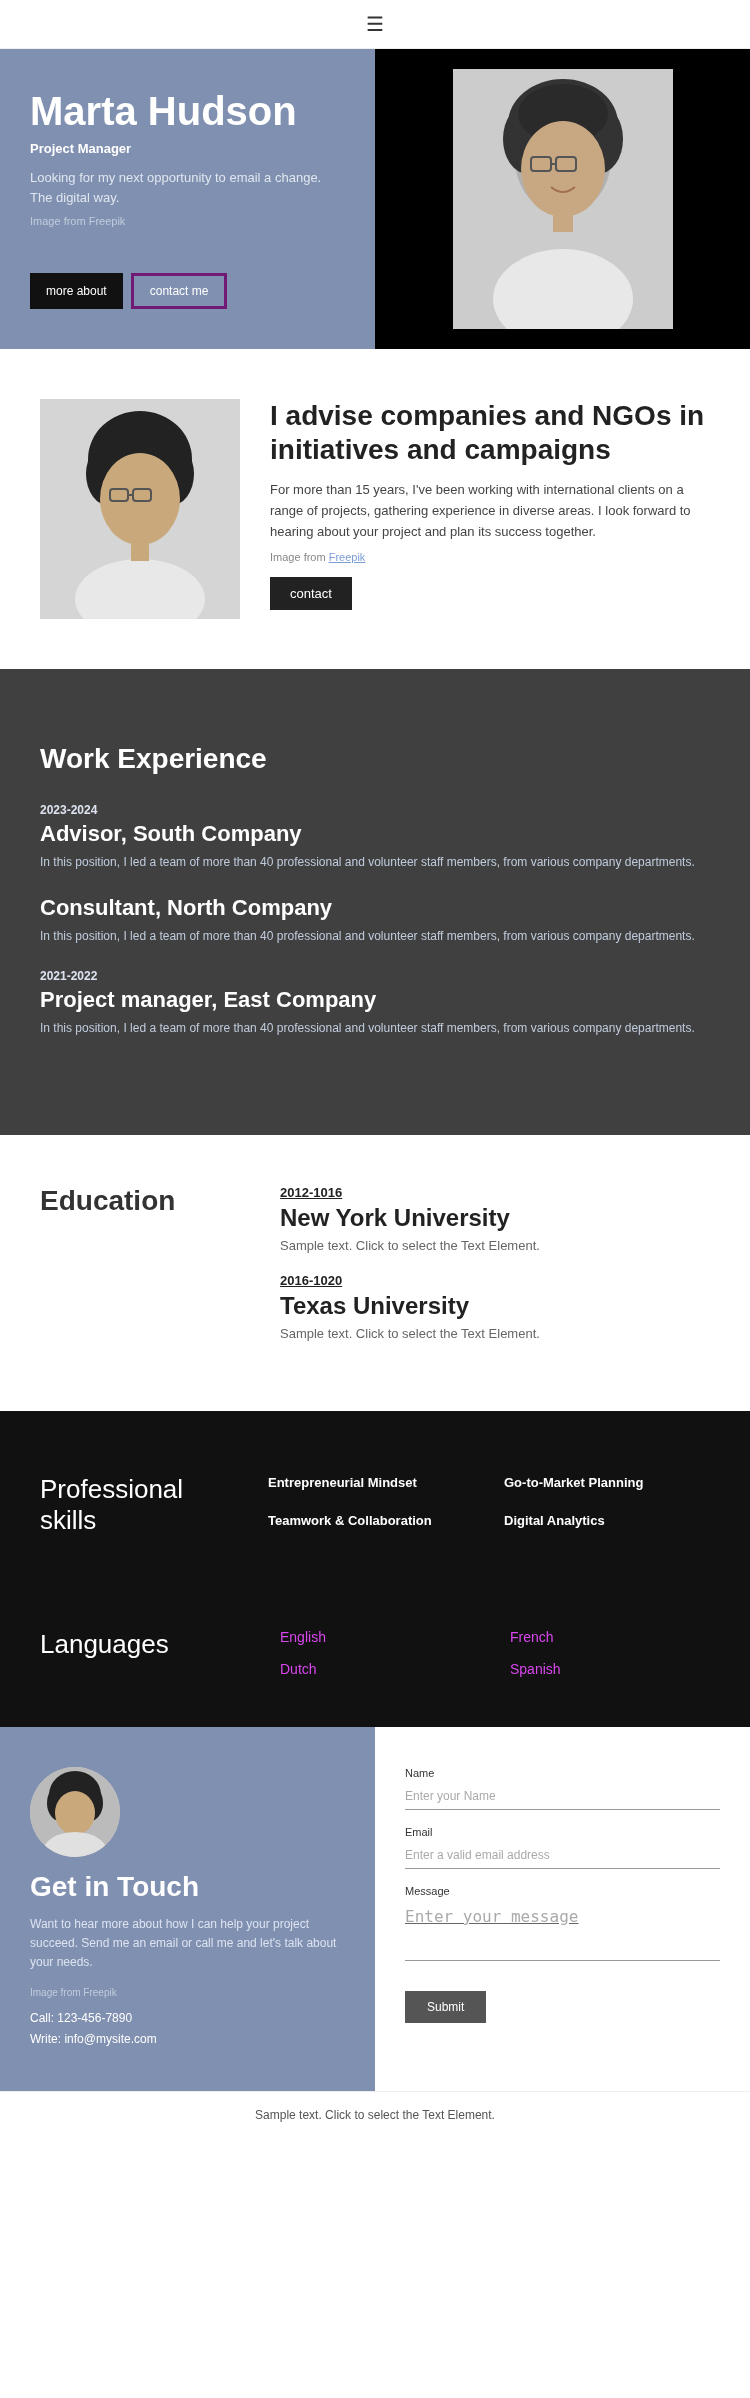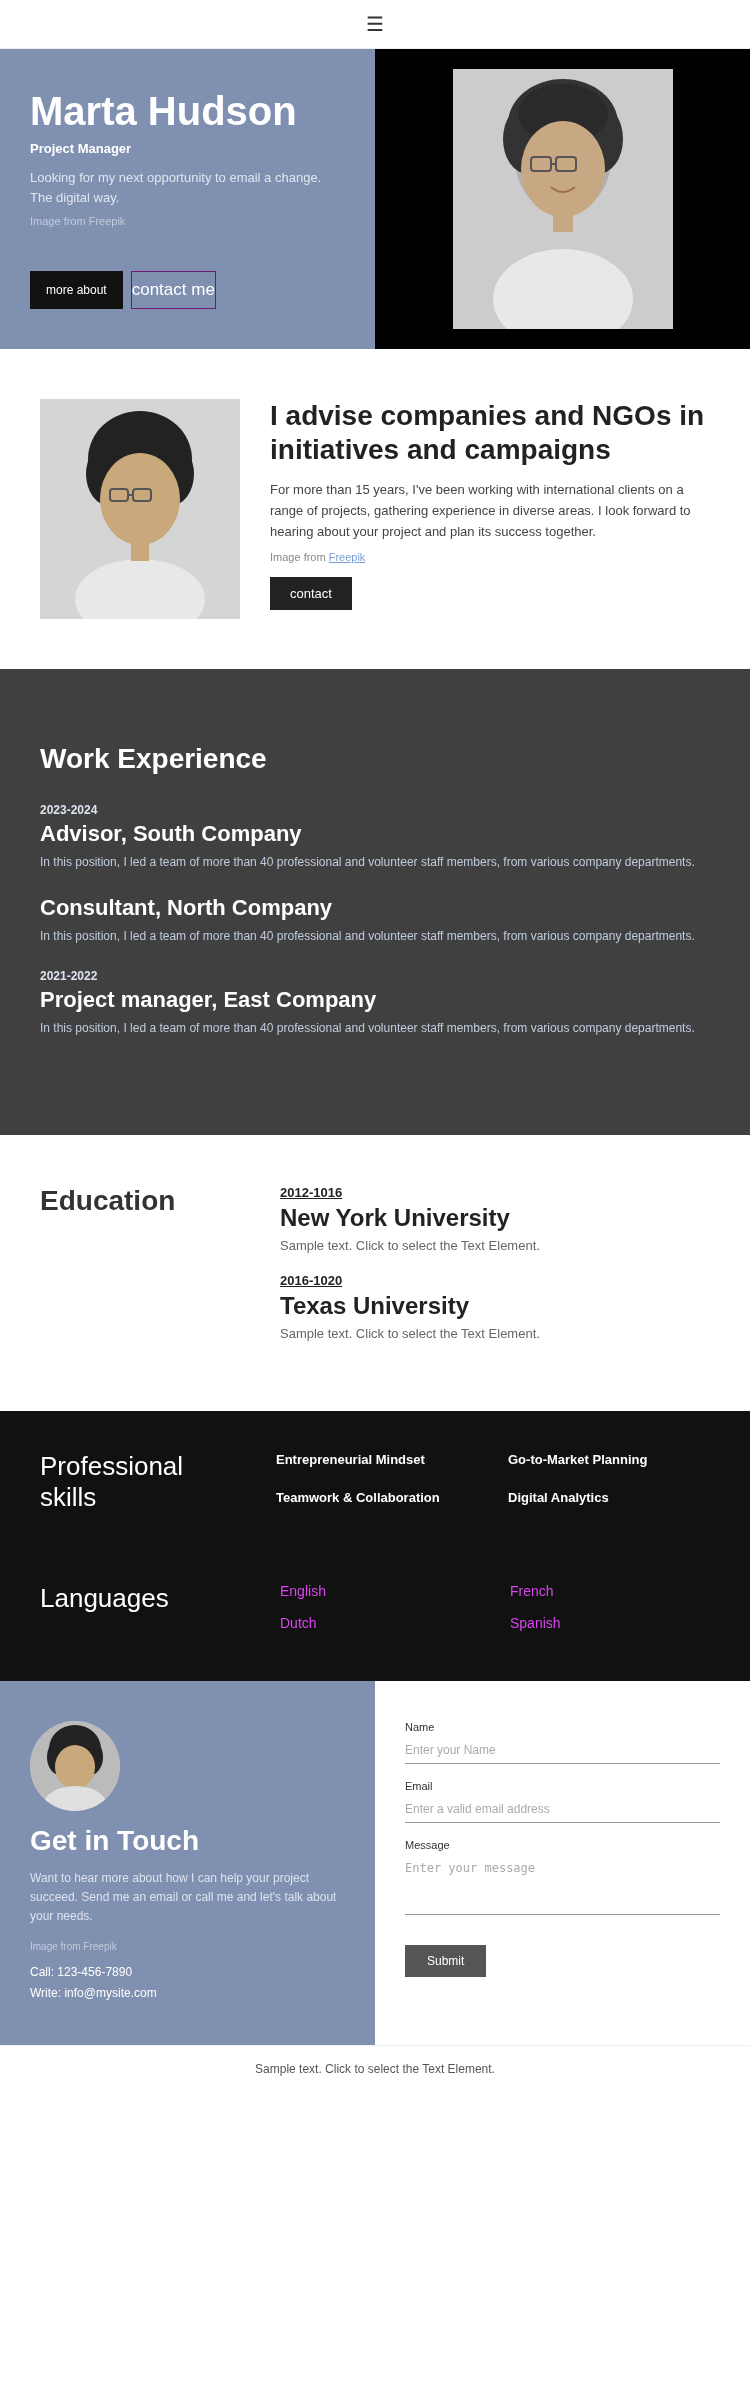--- a/index.html
+++ b/index.html
@@ -68,23 +68,23 @@
       background: #111;
       color: #fff;
       border: none;
       padding: 8px 16px;
       font-size: 12px;
       cursor: pointer;
     }
     .btn-outline {
       background: transparent;
       color: #fff;
-      border: 1px solid #701a75;
-      padding: 8px 0;
-      font-size: 17px;
+      border: 3px solid #701a75;
+      padding: 8px 16px;
+      font-size: 12px;
       cursor: pointer;
     }
     .hero-right {
       background: #000;
       width: 50%;
       display: flex;
       align-items: flex-end;
       justify-content: center;
       padding: 20px;
     }
@@ -211,24 +211,24 @@
       margin-bottom: 6px;
     }
     .edu-desc {
       font-size: 13px;
       color: #666;
     }
 
     
     .skills-section {
       background: #111;
-      padding: 40px 40px;
-      width: 100%;
-      display: flex;
-      gap: 36px;
+      padding: 63px 40px;
+      width: 100%;
+      display: flex;
+      gap: 28px;
       align-items: flex-start;
     }
     .skills-label {
       width: 200px;
       min-width: 200px;
       font-size: 26px;
       color: #fff;
     }
     .skills-grid {
       flex: 1;
@@ -334,26 +334,27 @@
       color: #666;
       outline: none;
       background: transparent;
     }
     .form-input::placeholder { color: #aaa; }
     .form-textarea {
       width: 100%;
       border: none;
       border-bottom: 1px solid #999;
       padding: 6px 0;
-      font-size: 12px;
+      font-size: 16px;
       color: #666;
       outline: none;
       background: transparent;
       resize: none;
       height: 60px;
+      text-decoration: underline;
     }
     .form-textarea::placeholder { color: #aaa; }
     .submit-btn {
       background: #555;
       color: #fff;
       border: none;
       padding: 9px 22px;
       font-size: 12px;
       cursor: pointer;
       margin-top: 10px;

